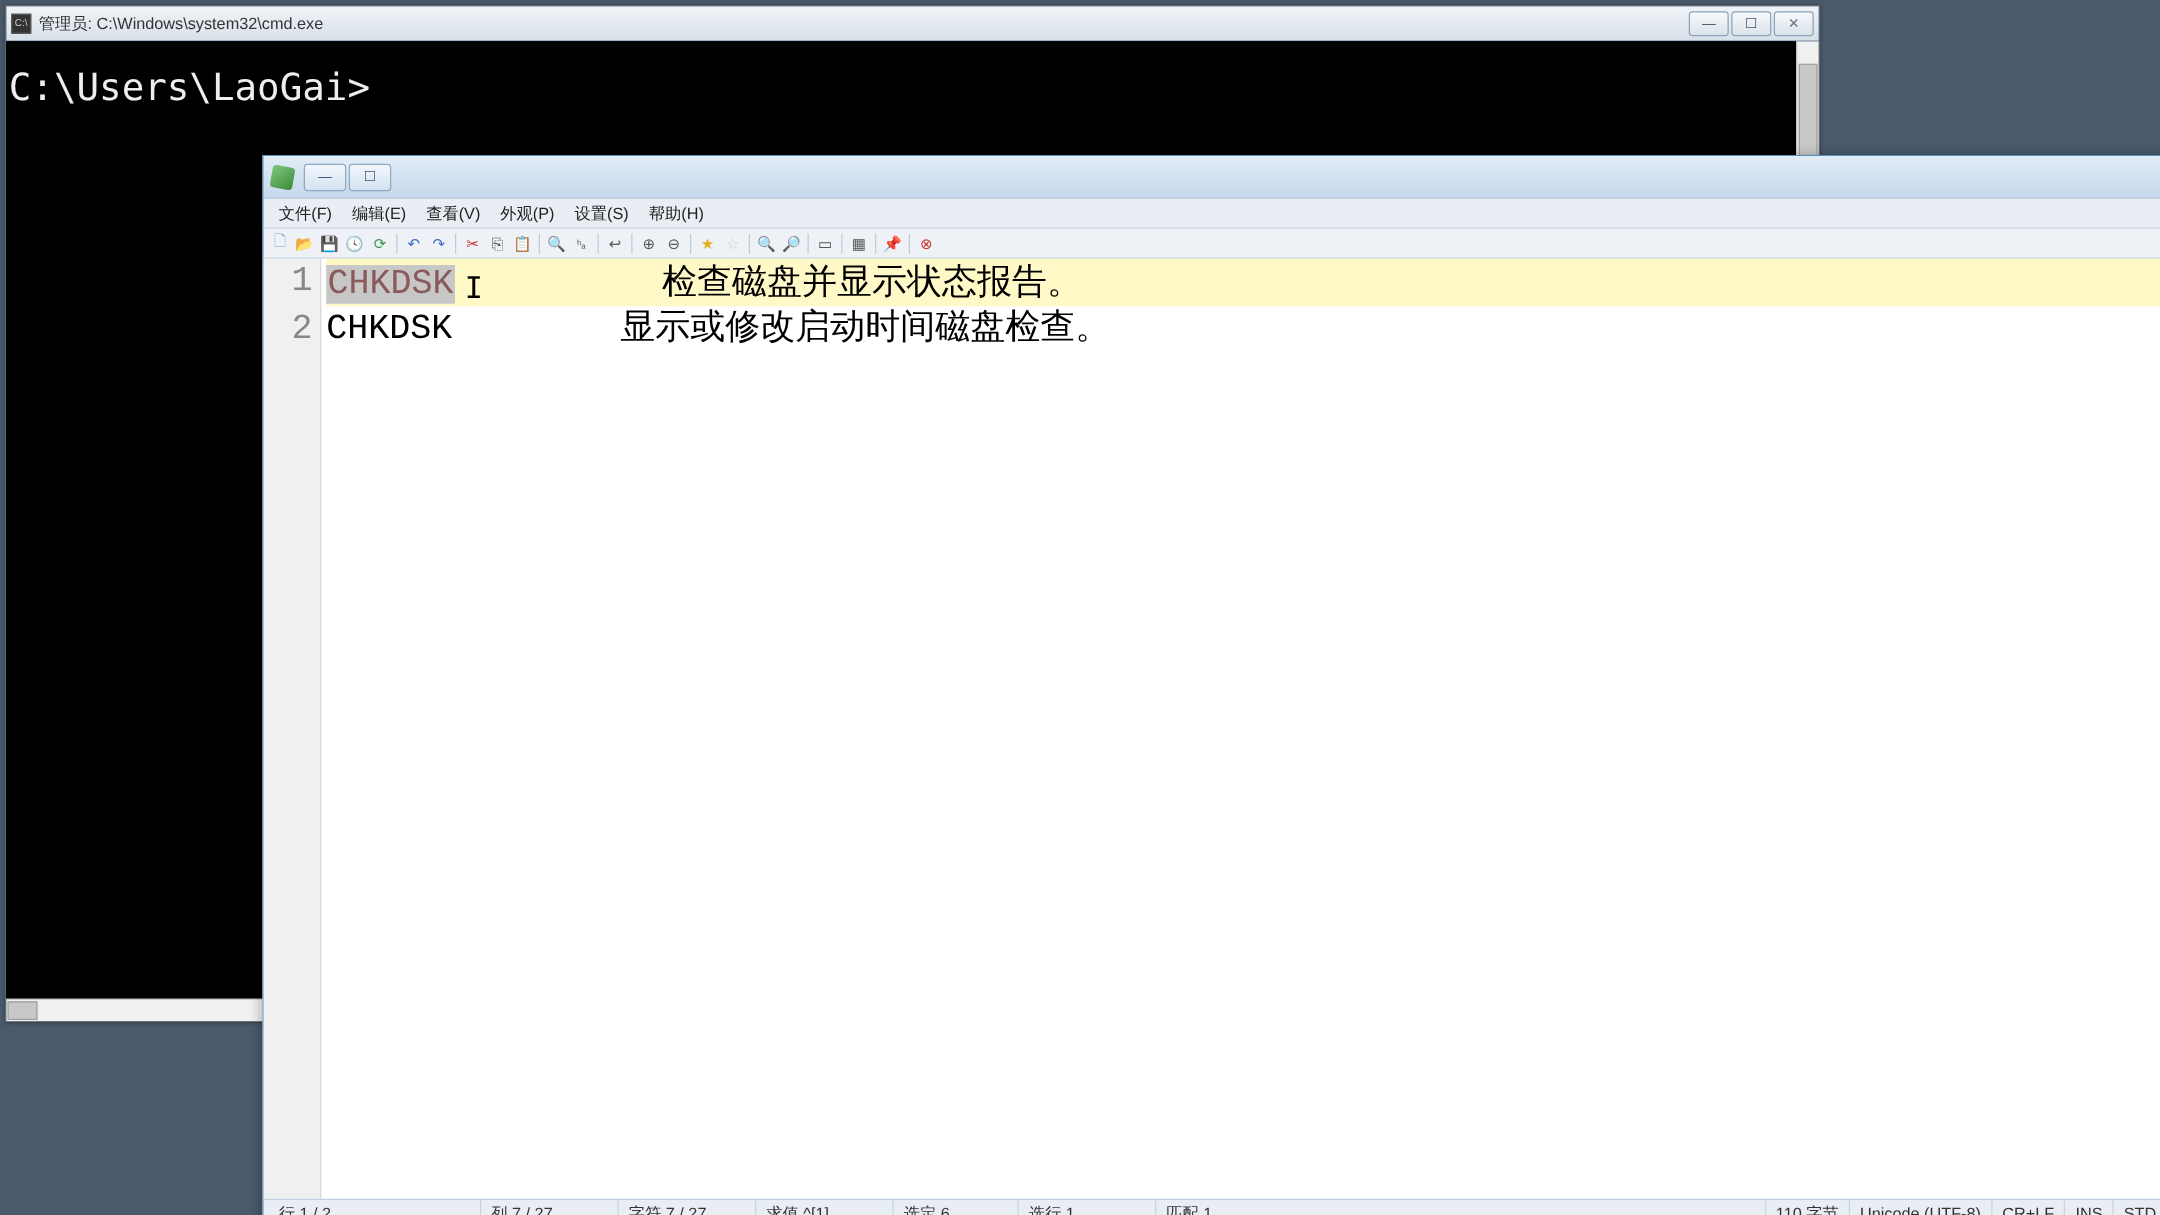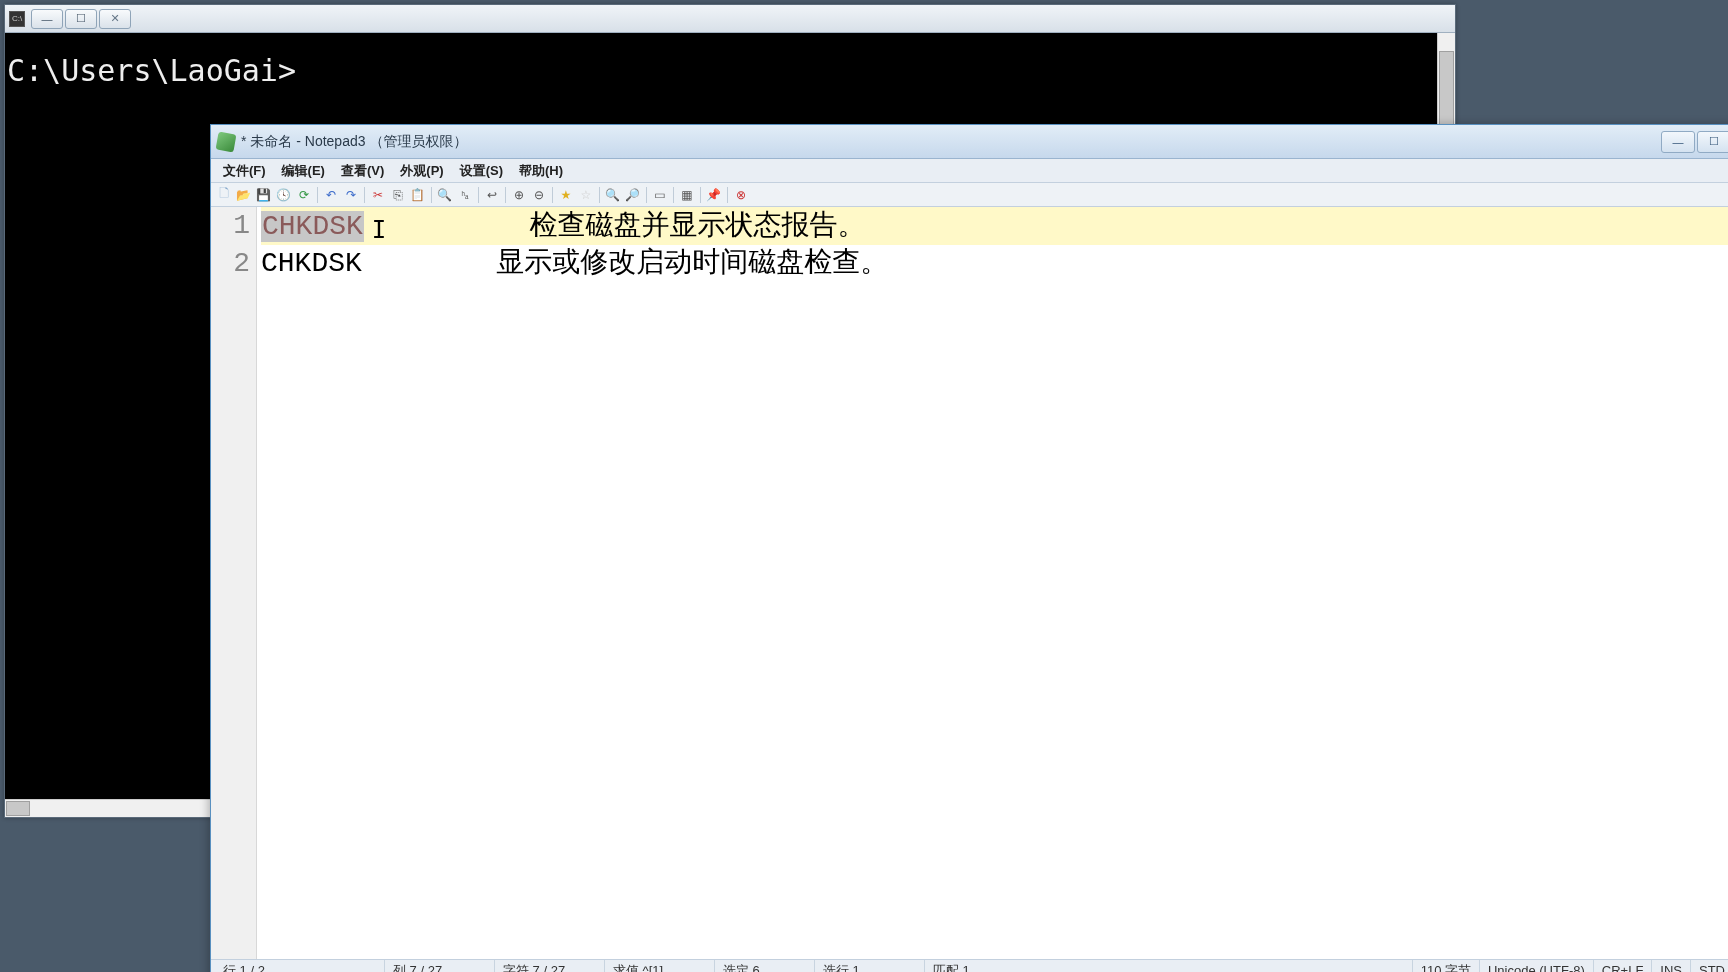--- a/index.html
+++ b/index.html
@@ -149,21 +149,20 @@
   border-bottom: 1px solid #c3d0de;
   display: flex;
   align-items: center;
   padding: 0 4px;
   font-size: 13px;
 }
 .np-menuitem {
   padding: 2px 8px;
   color: #222;
   cursor: pointer;
-  font-weight: bold;
 }
 
 .np-toolbar {
   height: 24px;
   background: #eef2f6;
   border-bottom: 1px solid #c3d0de;
   display: flex;
   align-items: center;
   padding: 0 4px;
   gap: 2px;
@@ -241,20 +240,21 @@
 }
 .sb-cell:last-child { border-right: none; }
 .sb-flex { flex: 1; }
 </style>
 </head>
 <body>
 
 <div class="cmd-window">
   <div class="cmd-titlebar">
     <span class="cmd-icon">C:\</span>
+    <span class="cmd-title">管理员: C:\Windows\system32\cmd.exe</span>
     <div class="cmd-controls">
       <div class="cmd-btn">—</div>
       <div class="cmd-btn">☐</div>
       <div class="cmd-btn close">✕</div>
     </div>
   </div>
   <div class="cmd-body">
     <span>C:\Users\LaoGai&gt;</span>
   </div>
   <div class="cmd-scrollbar-v">
@@ -262,21 +262,20 @@
   </div>
   <div class="cmd-scrollbar-h">
     <span class="arrow-l">◄</span>
     <div class="thumb"></div>
   </div>
 </div>
 
 <div class="np-window">
   <div class="np-titlebar">
     <span class="np-icon"></span>
-    <span class="np-title">* 未命名 - Notepad3 （管理员权限）</span>
     <div class="np-controls">
       <div class="np-btn">—</div>
       <div class="np-btn">☐</div>
     </div>
   </div>
 
   <div class="np-menubar">
     <span class="np-menuitem">文件(F)</span>
     <span class="np-menuitem">编辑(E)</span>
     <span class="np-menuitem">查看(V)</span>

